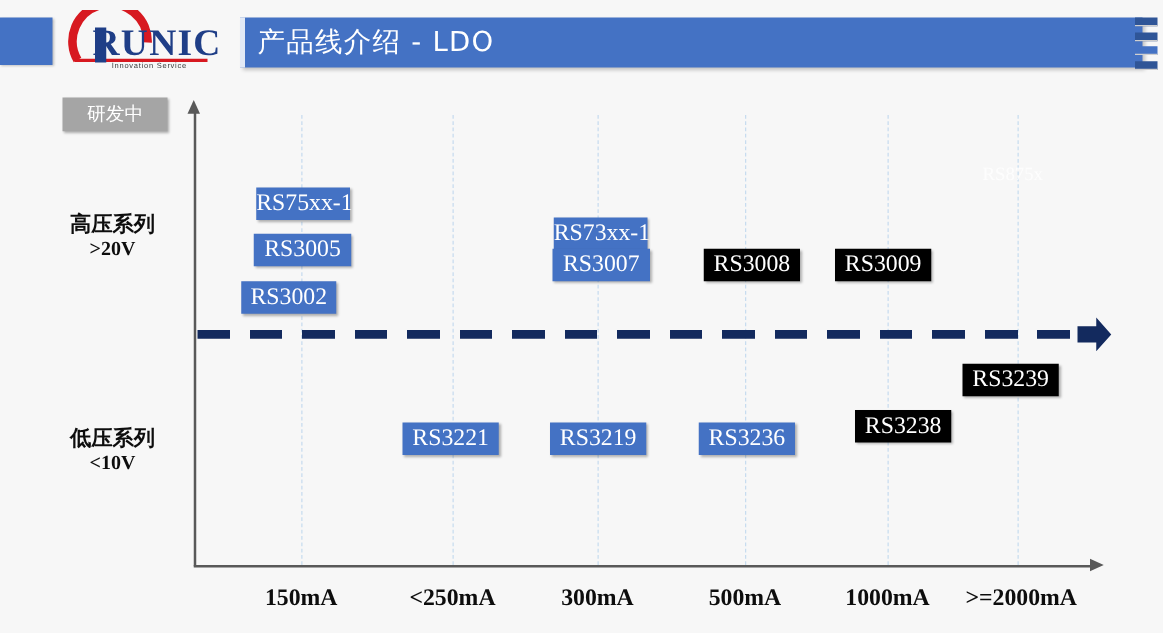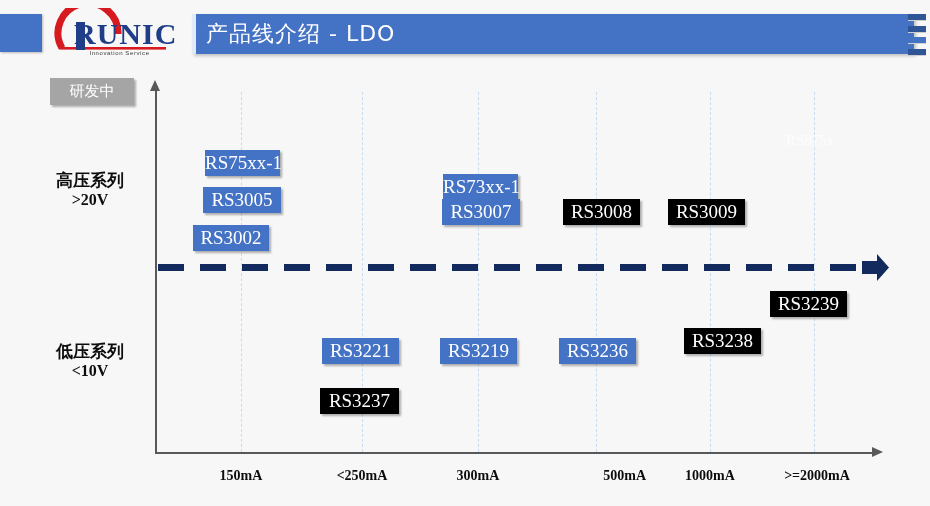--- a/index.html
+++ b/index.html
@@ -209,21 +209,21 @@
     opacity: 0.82;
     white-space: nowrap;
   }
 
   
   .xtick {
     position: absolute;
     top: 468px;
     text-align: center;
     color: #0d0d0d;
-    font-size: 14px;
+    font-size: 19px;
     font-weight: bold;
     font-family: "Liberation Serif", serif;
     white-space: nowrap;
   }
 </style>
 </head>
 <body>
 
 <div id="slide">
 
@@ -297,22 +297,21 @@
     <div class="pbox gray" style="left:563px; top:199px; width:77px;">RS3008</div>
     <div class="pbox gray" style="left:668px; top:199px; width:77px;">RS3009</div>
 
     <div class="ghost-label" style="left:786px; top:132px;">RS875x</div>
 
     <div class="pbox gray" style="left:770px; top:291px; width:77px;">RS3239</div>
     <div class="pbox gray" style="left:668px; top:328px; width:77px;margin-left:16px;">RS3238</div>
     <div class="pbox blue" style="left:559px; top:338px; width:77px;">RS3236</div>
     <div class="pbox blue" style="left:440px; top:338px; width:77px;">RS3219</div>
     <div class="pbox blue" style="left:322px; top:338px; width:77px;">RS3221</div>
-    <div class="pbox gray" style="left:320px; top:388px; width:79px;">RS3237</div>
 
     <div class="xtick" style="left:191px; width:100px;">150mA</div>
     <div class="xtick" style="left:312px; width:100px;">&lt;250mA</div>
     <div class="xtick" style="left:428px; width:100px;">300mA</div>
-    <div class="xtick" style="left:546px; width:100px;text-align:right;">500mA</div>
+    <div class="xtick" style="left:546px; width:100px;">500mA</div>
     <div class="xtick" style="left:660px; width:100px;">1000mA</div>
     <div class="xtick" style="left:762px; width:110px;">&gt;=2000mA</div>
   </div>
 </div>
 
 </body></html>

